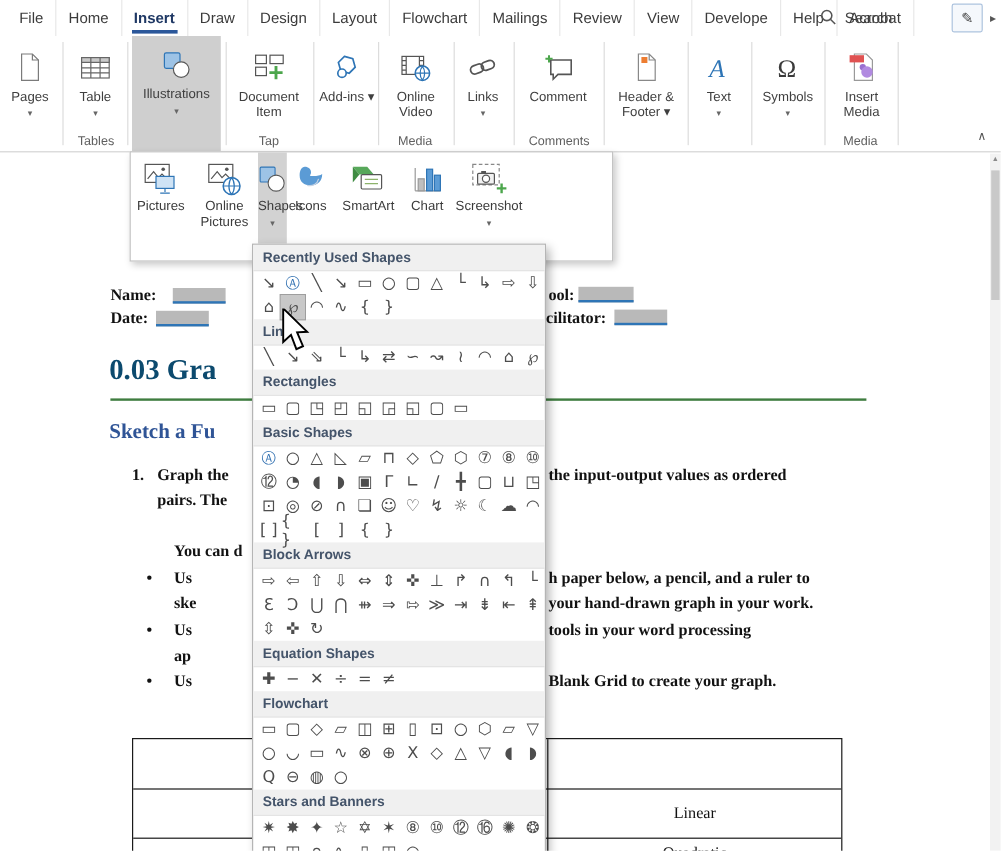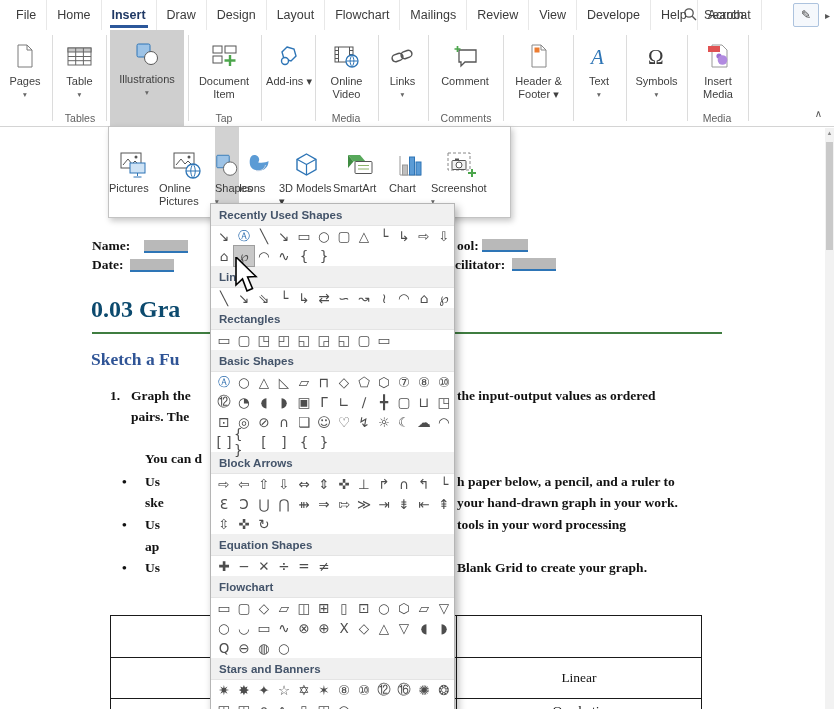--- a/index.html
+++ b/index.html
@@ -41,21 +41,21 @@
   .tbl .h{position:absolute;left:0;right:0;height:1px;background:#1a1a1a}
   .tcell{position:absolute;left:346px;width:244px;text-align:center;
          font-family:"Liberation Serif",serif;font-size:13.5px;color:#121212}
   
   #vscroll{position:absolute;right:0;top:128px;width:9px;height:581px;background:#f2f2f2}
   #vup{position:absolute;left:0;top:2px;width:9px;text-align:center;font-size:6px;color:#8a8a8a}
   #vthumb{position:absolute;left:1px;top:14px;width:7px;height:108px;background:#c9c9c9}
   
   #illus{position:absolute;left:108px;top:126px;width:401px;height:90px;background:#fff;
          border:1px solid #c3c3c3;box-shadow:2px 3px 6px rgba(0,0,0,.22);z-index:10;display:flex}
-  .iitem{height:100%;box-sizing:border-box;padding-top:21px;text-align:left;font-size:11px;
+  .iitem{height:100%;box-sizing:border-box;padding-top:5px;text-align:center;font-size:11px;
          line-height:12.5px;color:#3b3b3b;cursor:default}
   .iitem.active{background:#d2d2d2}
   .iicon{height:34px;display:flex;align-items:center;justify-content:center}
   .idd{font-size:7.5px;color:#666;margin-top:1px}
   
   #shapes{position:absolute;left:210px;top:203px;width:243px;height:516px;background:#fff;
           border:1px solid #b5b5b5;box-shadow:3px 4px 8px rgba(0,0,0,.3);z-index:11;overflow:hidden;
           font-family:"DejaVu Sans",sans-serif}
   .shead{height:22px;background:#f0f0f0;border-bottom:1px solid #e4e4e4;color:#44546a;
          font-family:"Liberation Sans",sans-serif;font-weight:700;font-size:11.5px;
@@ -324,29 +324,20 @@
     </div>
     <div class="iitem" style="width: 40px;">
       <div class="iicon">
         <svg width="29" height="29" viewBox="0 0 29 29">
           <path d="M9 4c3 0 5.2 2 5.2 4.6c0 1-.4 2-1 2.8c3 .7 8.3.2 10.3-1.4c0 6.3-4.2 9.5-9.5 9.5c-5.7 0-9.3-3.1-9.3-8.3c0-4.1 1.6-7.2 4.3-7.2z" fill="#5b9bd5"></path>
           <path d="M11 19.5c4.5 1 8.5-1.2 9.5-5.5" fill="none" stroke="#c6d3e4"></path>
         </svg>
       </div>
       <div class="ilbl">Icons</div>
     </div>
-    <div class="iitem" style="width: 54px;">
-      <div class="iicon">
-        <svg width="29" height="29" viewBox="0 0 29 29">
-          <path d="M14.5 3l9.5 5.3v10.4l-9.5 5.3L5 18.7V8.3z" fill="#fff" stroke="#2e75b6" stroke-width="1.4"></path>
-          <path d="M14.5 13.5V24m0-10.5L24 8.3m-9.5 5.2L5 8.3" fill="none" stroke="#2e75b6" stroke-width="1.2"></path>
-        </svg>
-      </div>
-      <div class="ilbl">3D Models ▾</div>
-    </div>
     <div class="iitem" style="width: 56px;">
       <div class="iicon">
         <svg width="31" height="27" viewBox="0 0 31 27">
           <path d="M2 3h12l5.5 6.5H7.5z" fill="#57a85a"></path>
           <path d="M2 3l5.5 6.5L2 16z" fill="#3f8c42"></path>
           <rect x="9" y="9.5" width="17" height="12" rx="1" fill="#fff" stroke="#555"></rect>
           <path d="M12 13.5h11M12 17h11" stroke="#8db36b" fill="none"></path>
         </svg>
       </div>
       <div class="ilbl">SmartArt</div>

